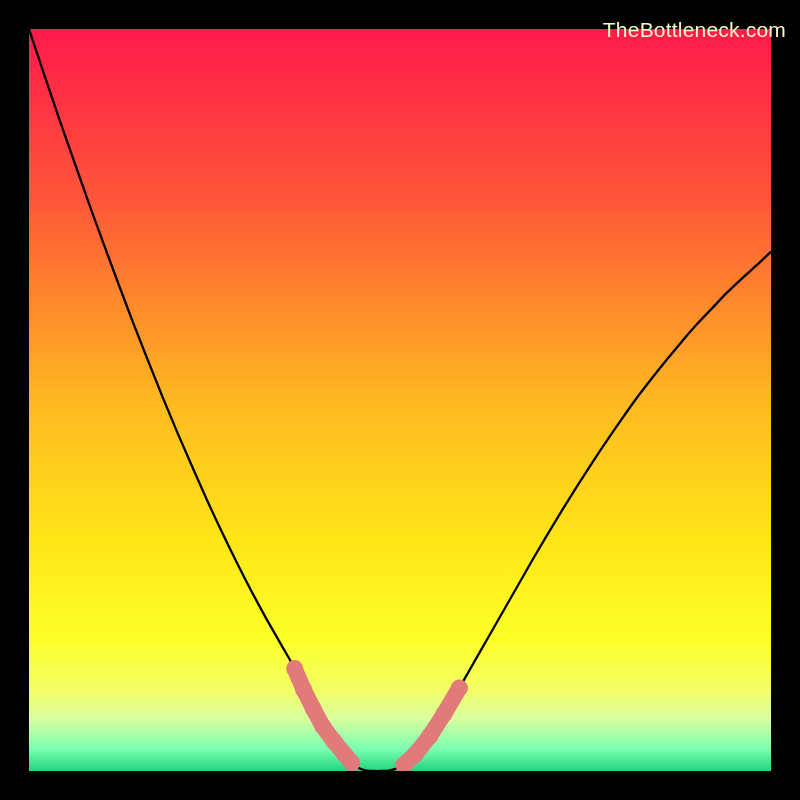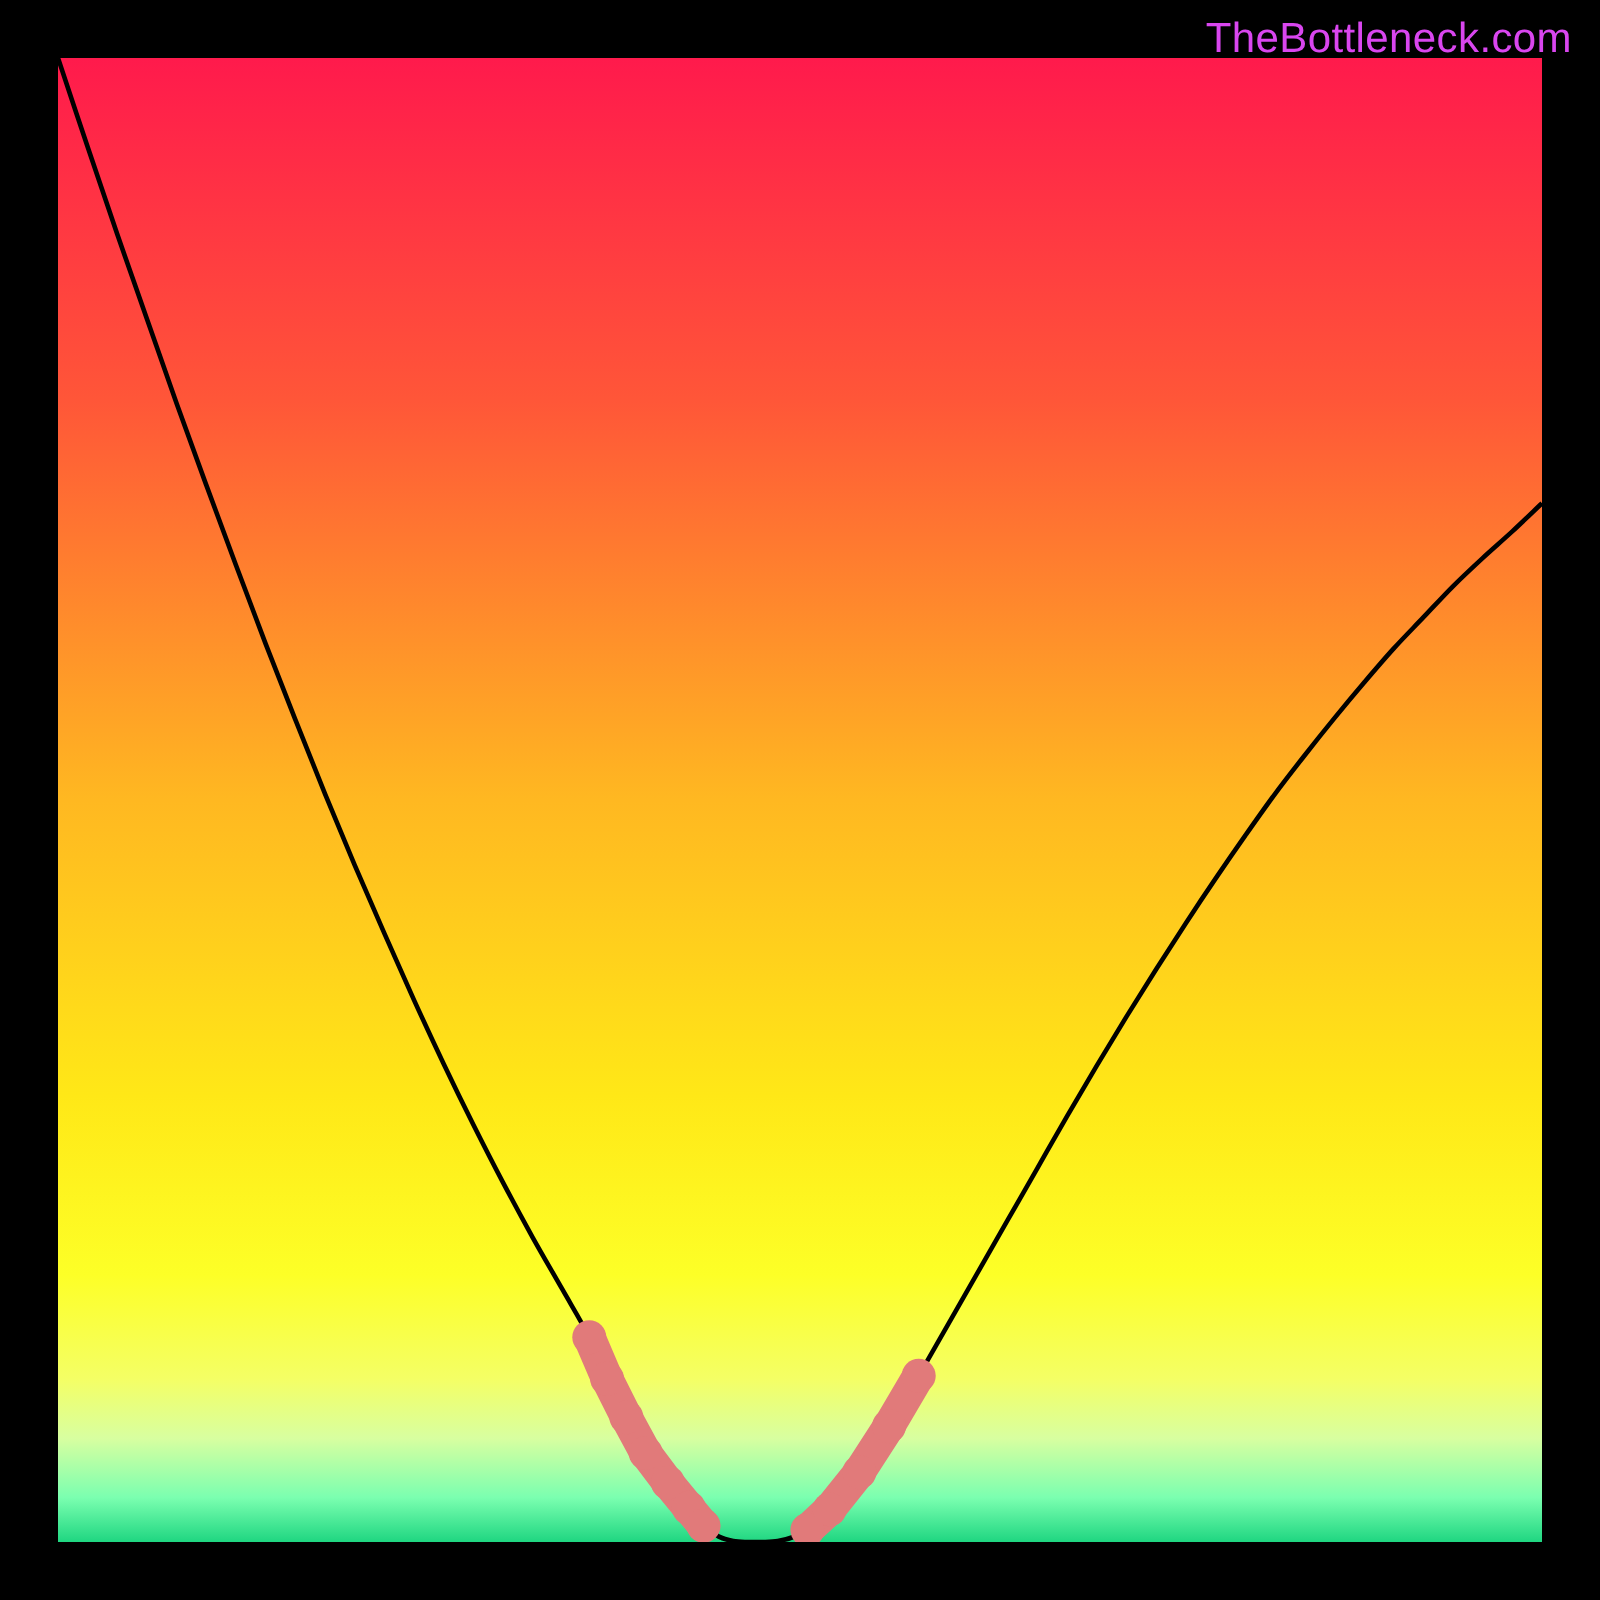--- a/index.html
+++ b/index.html
@@ -7,23 +7,23 @@
     padding: 0;
     width: 800px;
     height: 800px;
     background: #000;
     position: relative;
     overflow: hidden;
     font-family: Arial, Helvetica, sans-serif;
   }
   .watermark {
     position: absolute;
-    top: 8px;
+    top: 18px;
     right: 14px;
-    color: #d946ef;
+    color: #fef9c3;
     font-size: 21px;
     letter-spacing: 0.2px;
     z-index: 10;
   }
   .plot-wrap {
     position: absolute;
     left: 29px;
     top: 29px;
     width: 742px;
     height: 742px;

